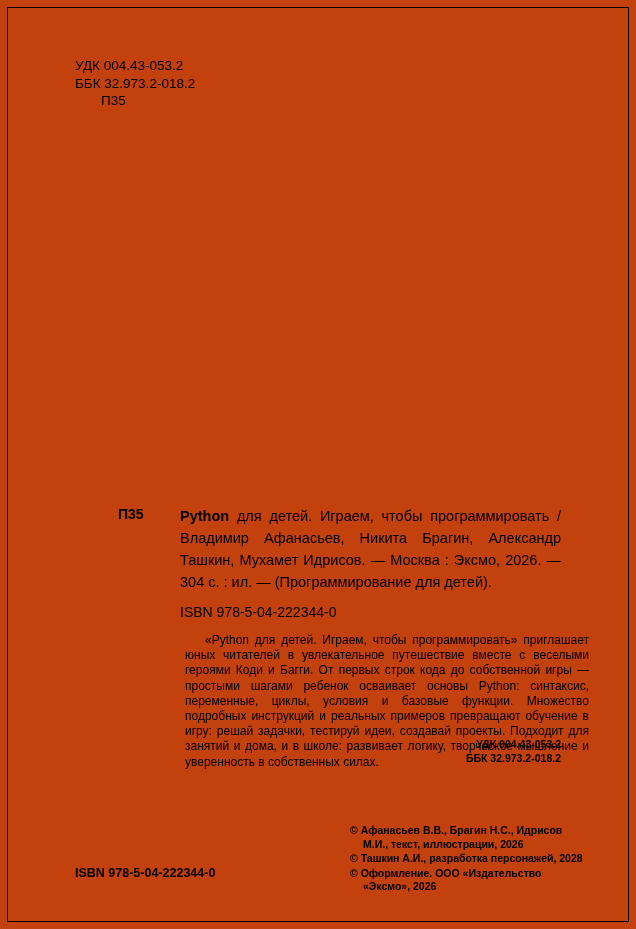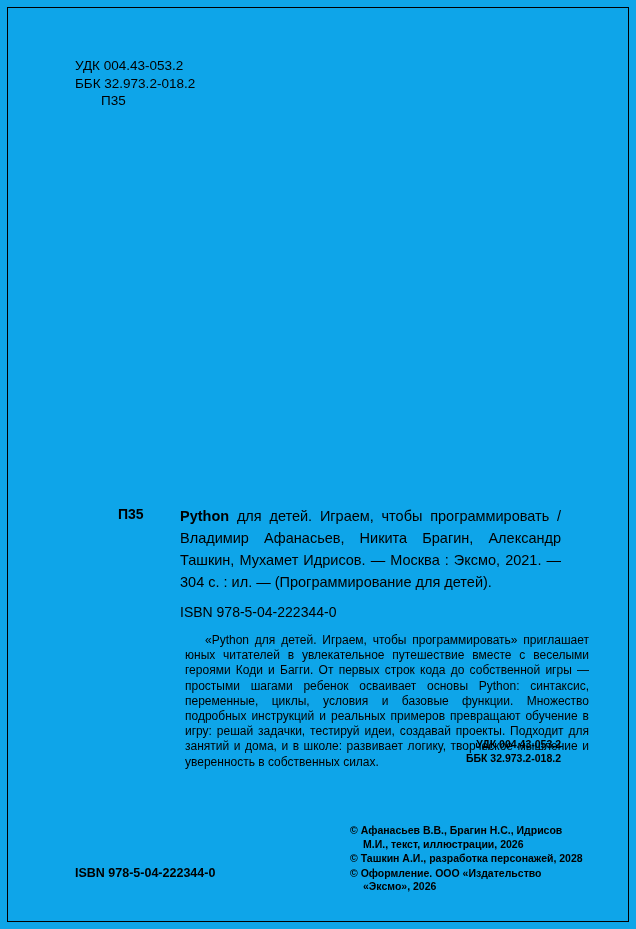--- a/index.html
+++ b/index.html
@@ -4,21 +4,21 @@
 <style>
   html, body {
     margin: 0;
     padding: 0;
     background: #ffffff;
   }
   .page {
     position: relative;
     width: 636px;
     height: 929px;
-    background: #0ea5e9;
+    background: #c2410c;
     font-family: "Liberation Sans", sans-serif;
     color: #000000;
     overflow: hidden;
   }
   .page-border {
     position: absolute;
     left: 7px;
     top: 7px;
     right: 7px;
     bottom: 7px;
@@ -122,21 +122,21 @@
   <div class="page-border"></div>
 
   <div class="top-codes">
     <div class="code-line1">УДК 004.43-053.2</div>
     <div class="code-line2">ББК 32.973.2-018.2</div>
     <div class="code-line3">П35</div>
   </div>
 
   <div class="imprint">
     <div class="imprint-label">П35</div>
-    <p class="imprint-text"><span class="imprint-title-bold">Python</span><span> для детей. Играем, чтобы программировать / Владимир Афанасьев, Никита Брагин, Александр Ташкин, Мухамет Идрисов. — Москва : Эксмо, 2021. — 304 с. : ил. — (Программирование для детей).</span></p>
+    <p class="imprint-text"><span class="imprint-title-bold">Python</span><span> для детей. Играем, чтобы программировать / Владимир Афанасьев, Никита Брагин, Александр Ташкин, Мухамет Идрисов. — Москва : Эксмо, 2026. — 304 с. : ил. — (Программирование для детей).</span></p>
     <div class="imprint-isbn">ISBN 978-5-04-222344-0</div>
   </div>
 
   <p class="annotation">«Python для детей. Играем, чтобы программировать» приглашает юных читателей в увлекательное путешествие вместе с веселыми героями Коди и Багги. От первых строк кода до собственной игры — простыми шагами ребенок осваивает основы Python: синтаксис, переменные, циклы, условия и базовые функции. Множество подробных инструкций и реальных примеров превращают обучение в игру: решай задачки, тестируй идеи, создавай проекты. Подходит для занятий и дома, и в школе: развивает логику, творческое мышление и уверенность в собственных силах.</p>
 
   <div class="right-codes">
     <div>УДК 004.43-053.2</div>
     <div>ББК 32.973.2-018.2</div>
   </div>
 

